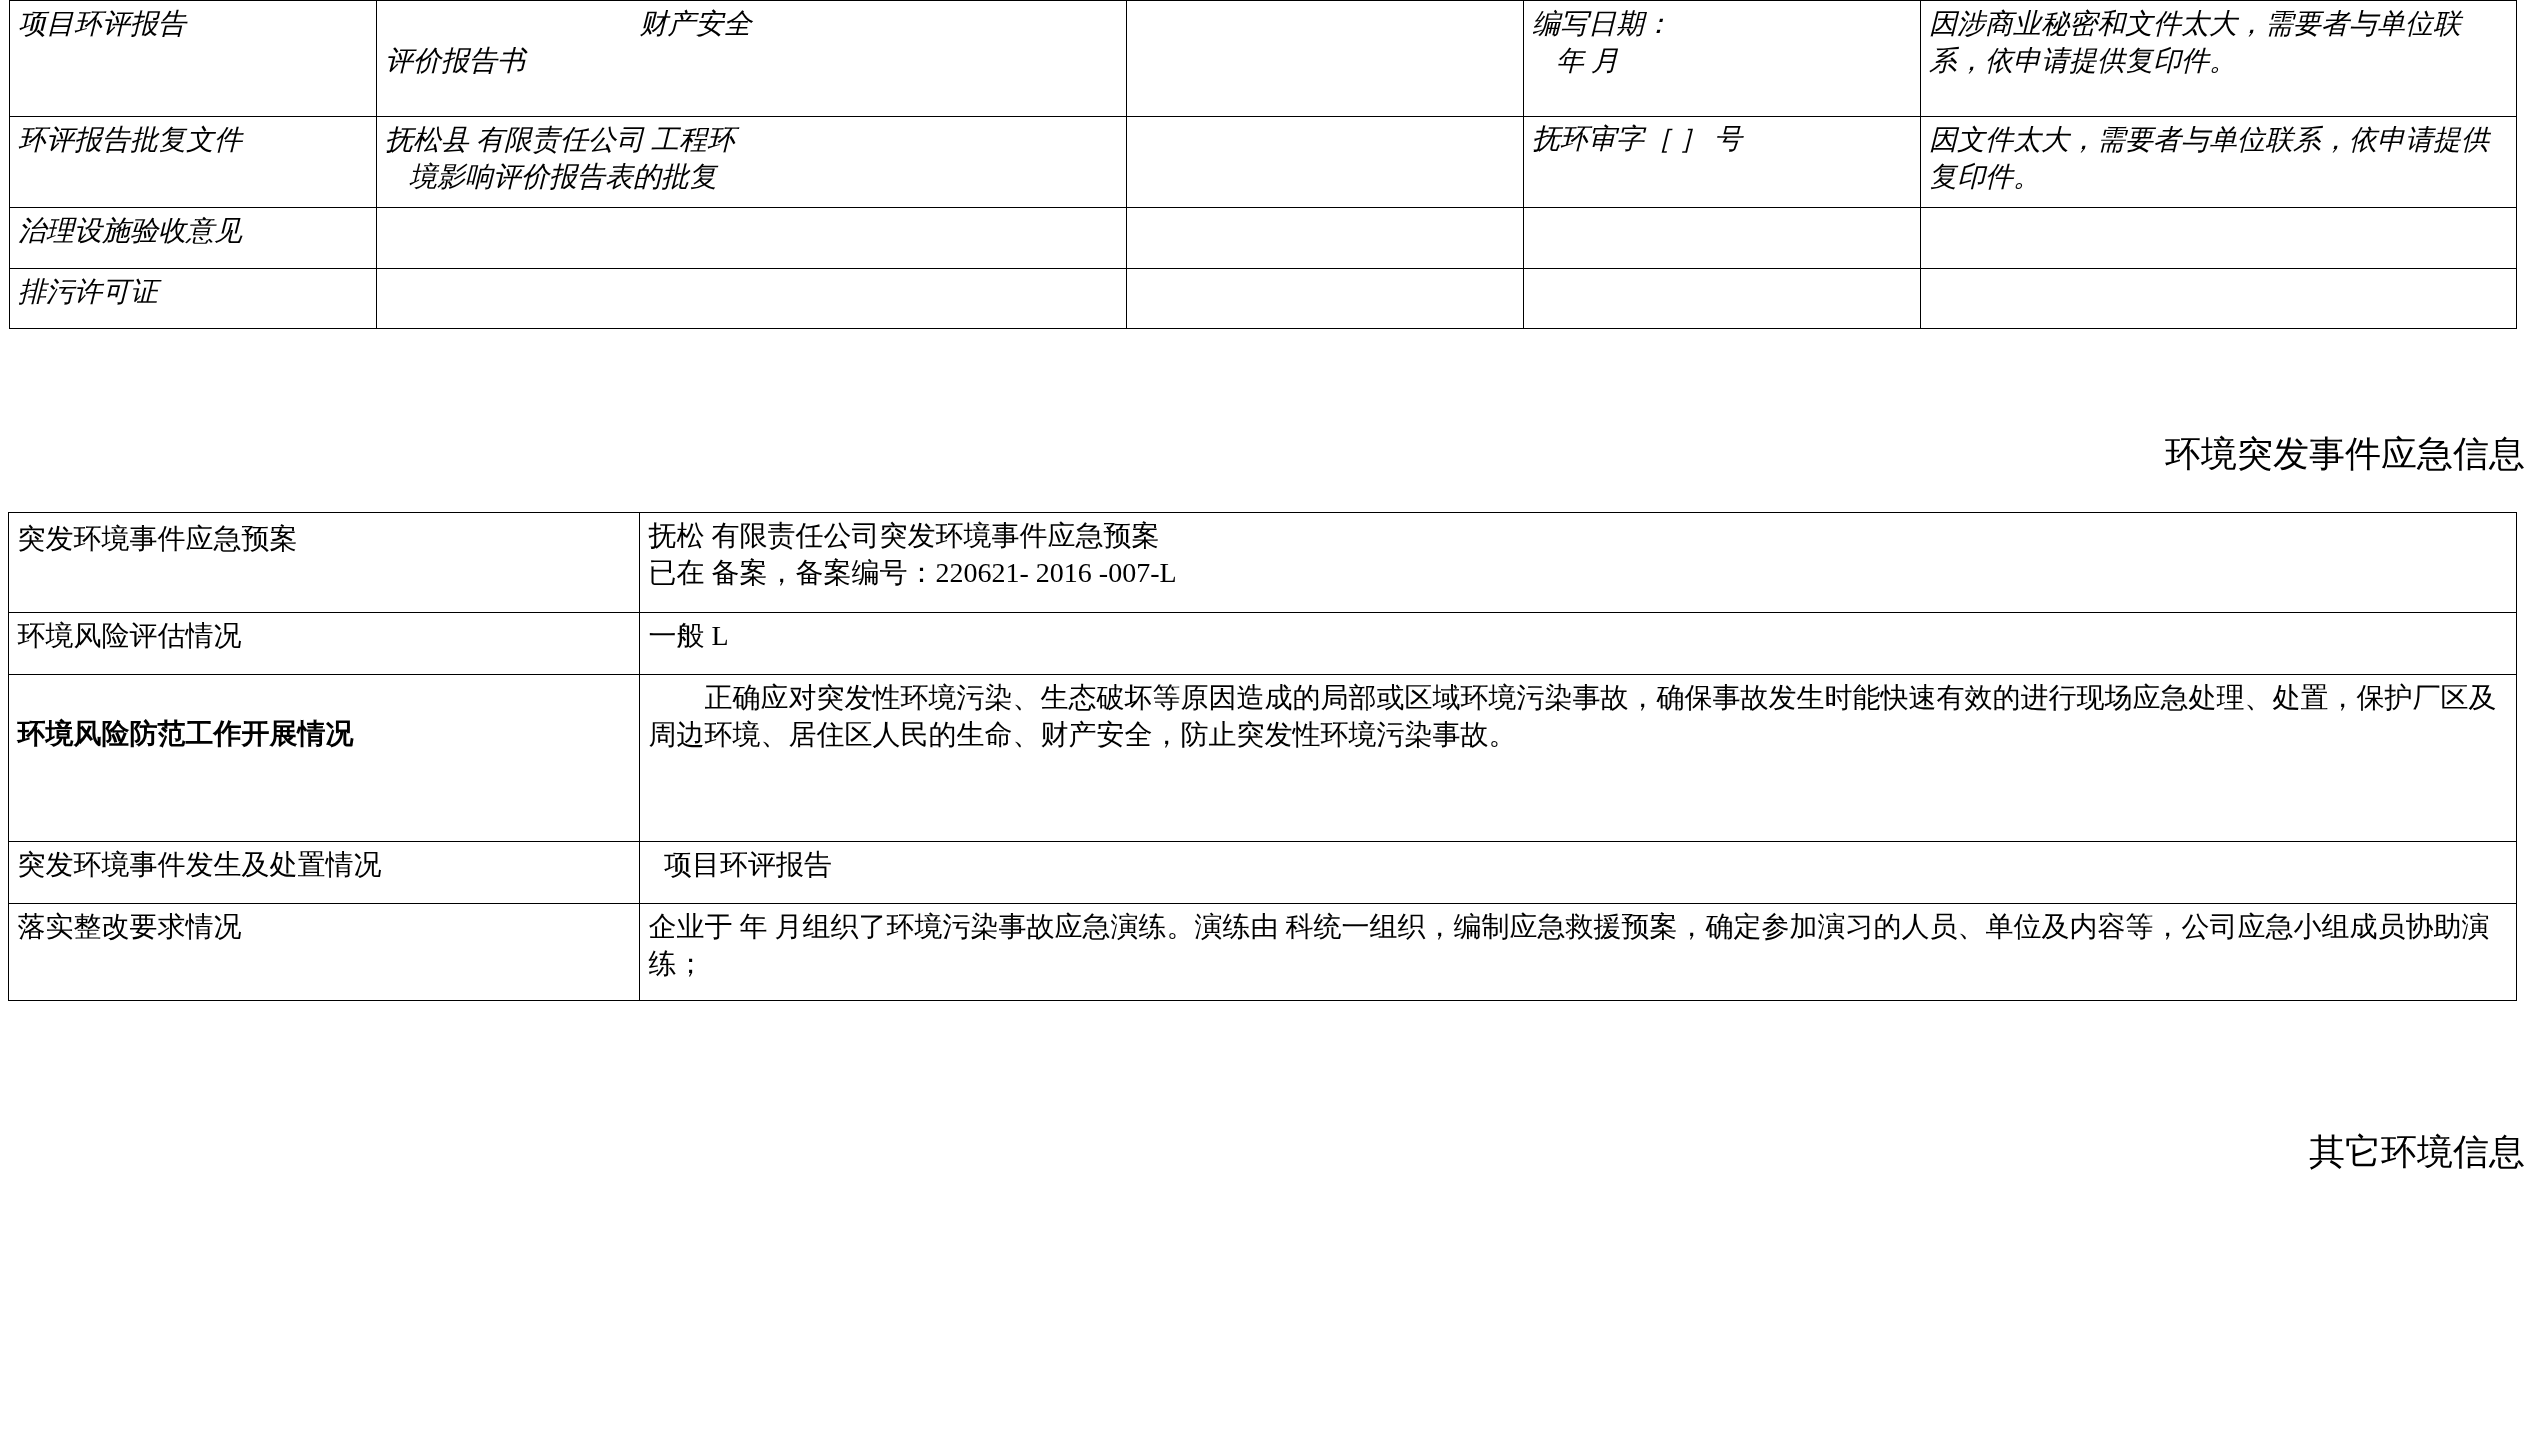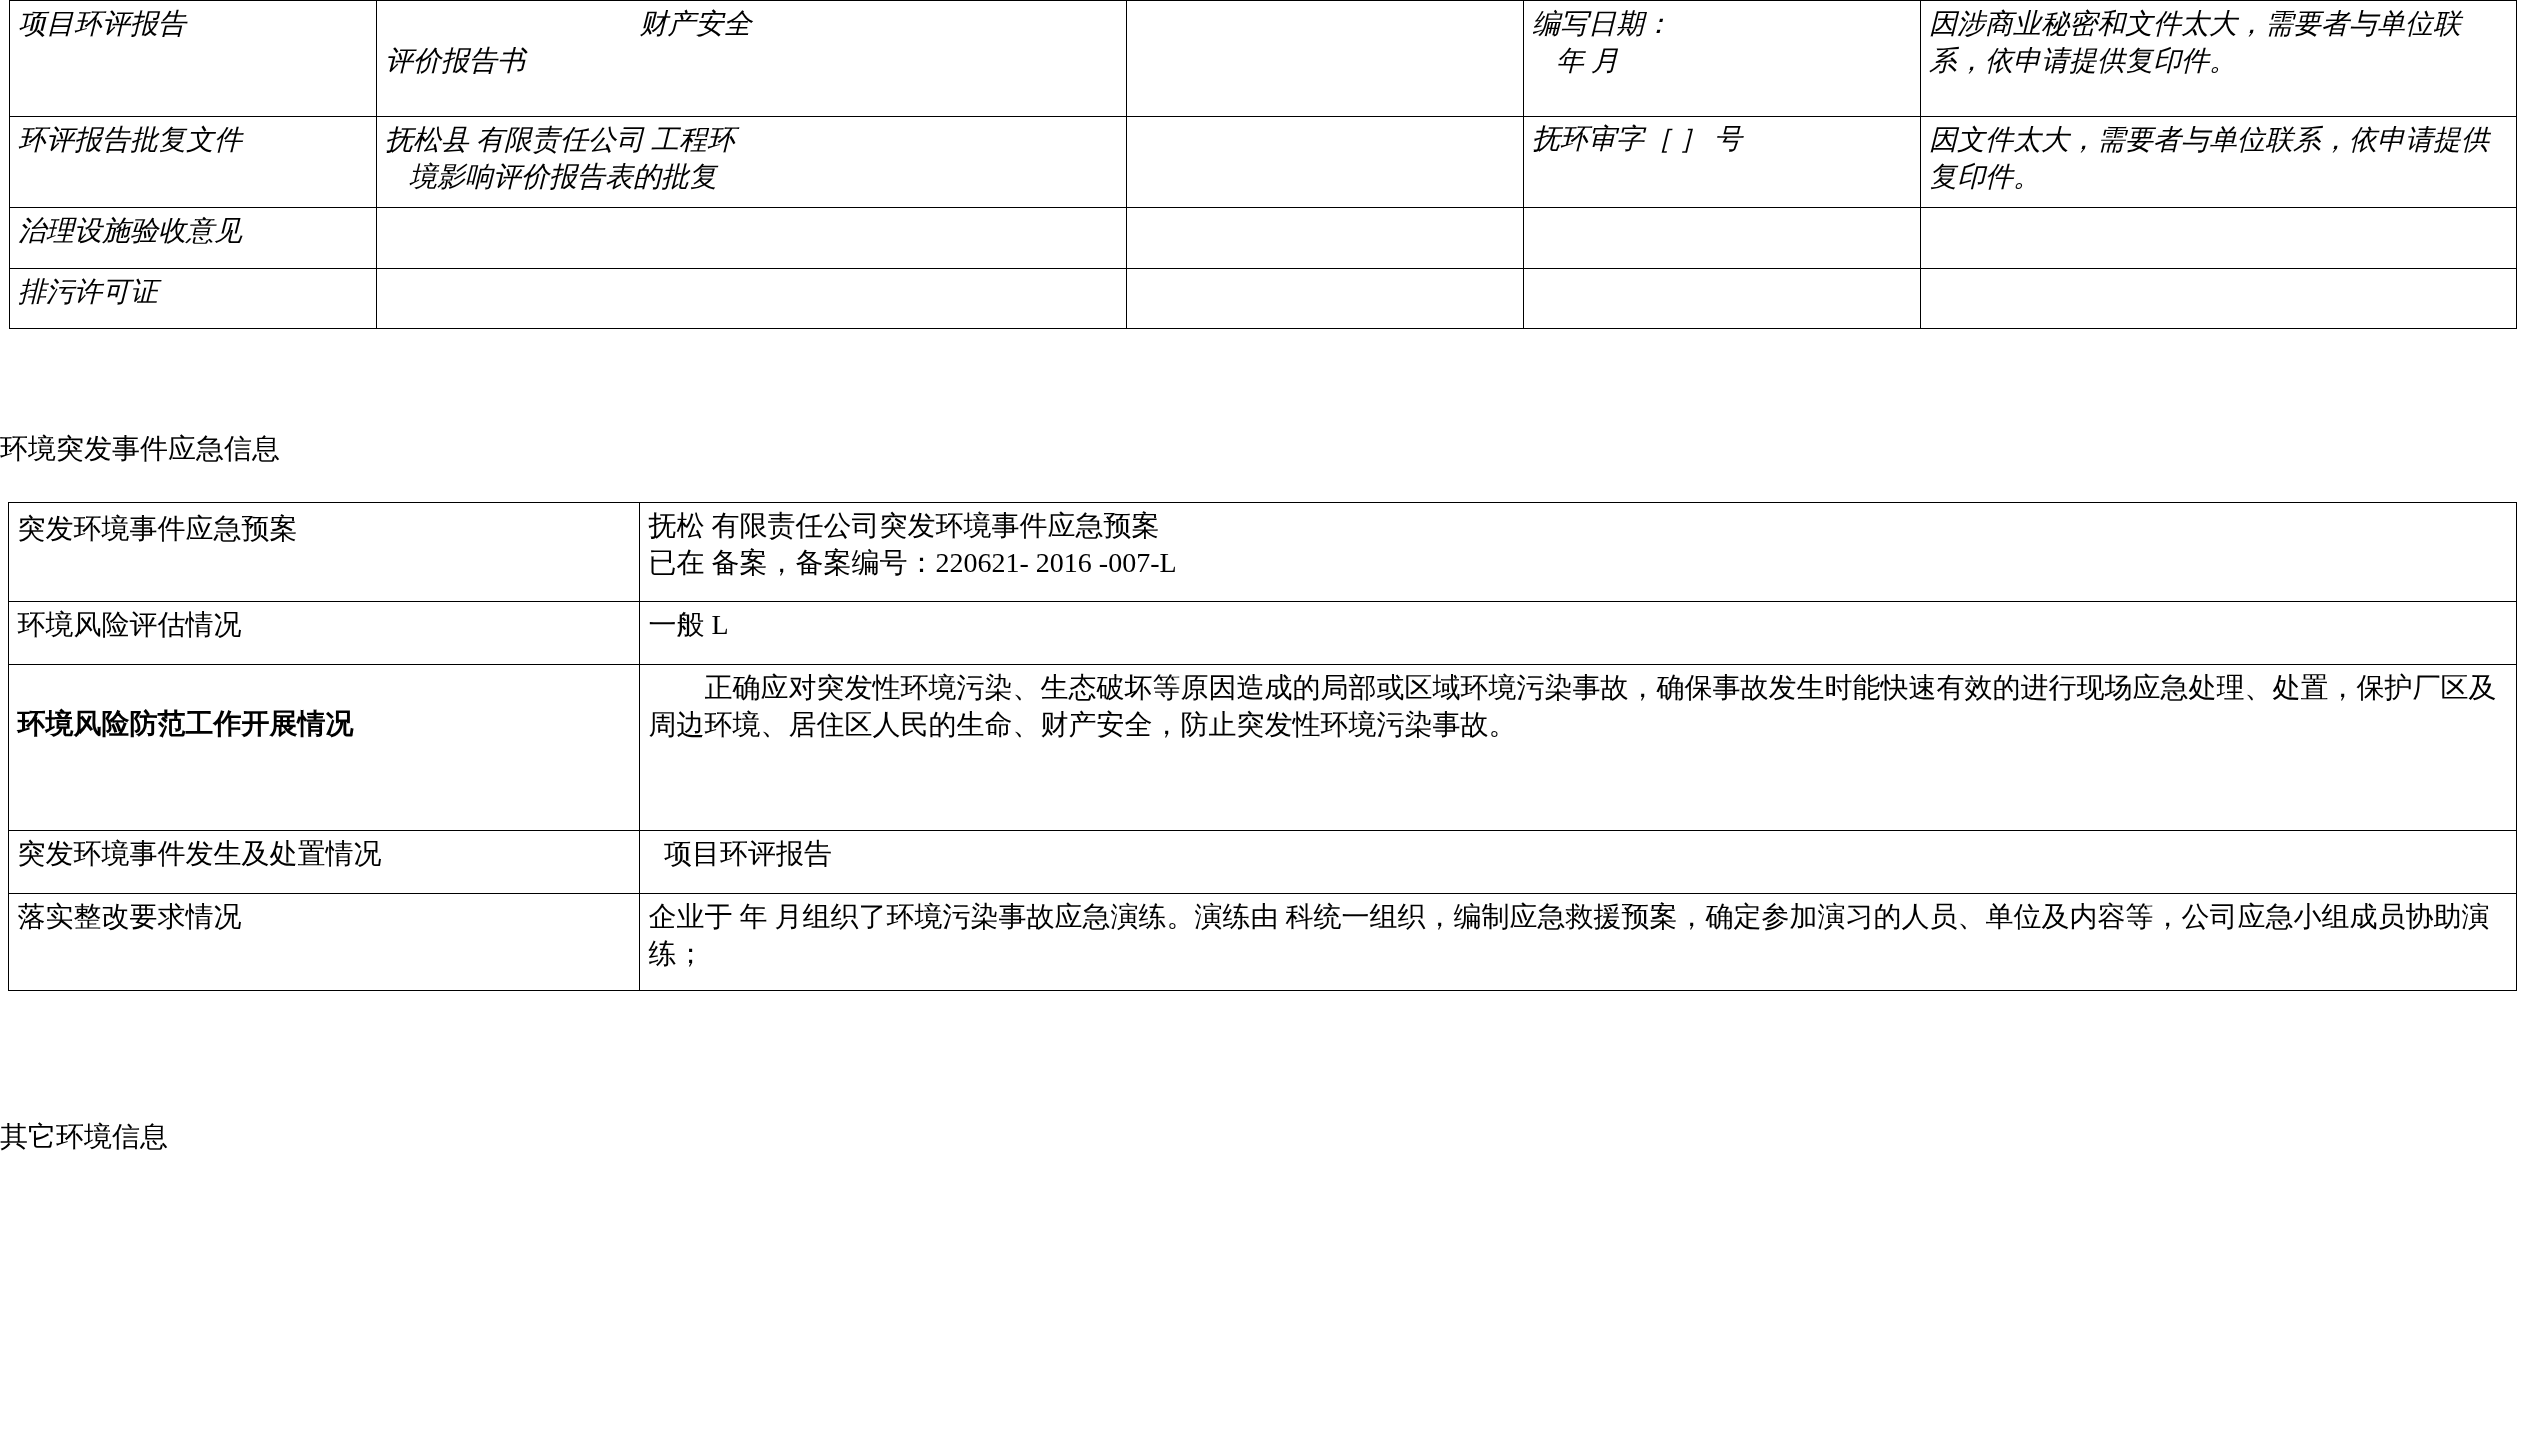--- a/index.html
+++ b/index.html
@@ -32,22 +32,22 @@
     vertical-align: top;
     font-size: 28px;
     line-height: 1.32;
     font-family: "Liberation Serif", "DejaVu Serif", serif;
     word-break: break-all;
   }
   .label-cell {
     white-space: nowrap;
   }
   .sec-title {
-    text-align: left;
-    font-size: 28px;
+    text-align: right;
+    font-size: 36px;
     line-height: 1.3;
     font-family: Liberation Serif, serif;
   }
   .gap-1 { height: 102px; }
   .gap-2 { height: 34px; }
   .gap-3 { height: 128px; }
   .gap-4 { height: 34px; }
   .blk { display: block; }
   .top-table td { height: 51px; font-style: italic; }
   .r1 td { height: 101px; }

